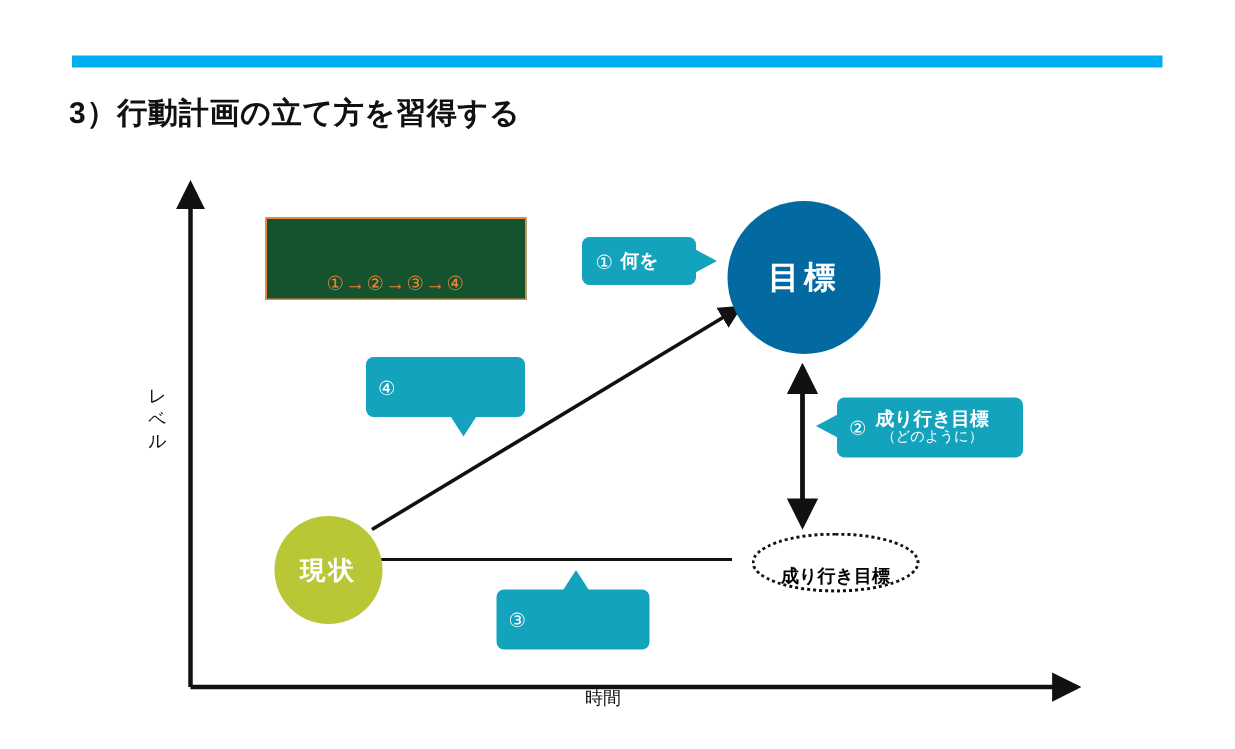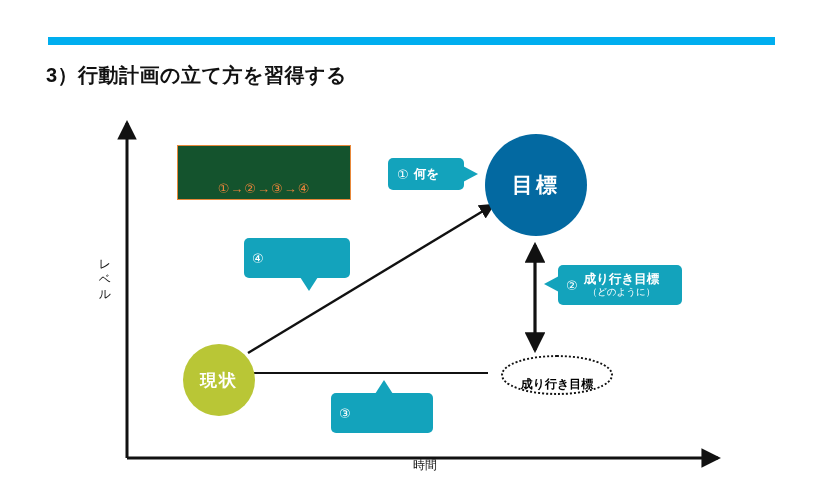--- a/index.html
+++ b/index.html
@@ -63,21 +63,20 @@
     top: 162px;
     width: 18px;
     text-align: center;
     line-height: 15px;
     letter-spacing: 0px;
   }
   #x-axis-label {
     left: 390px;
     top: 362px;
     width: 70px;
-    text-align: center;
   }
 
   
   .node-circle {
     position: absolute;
     border-radius: 50%;
     display: flex;
     align-items: center;
     justify-content: center;
     color: #ffffff;

